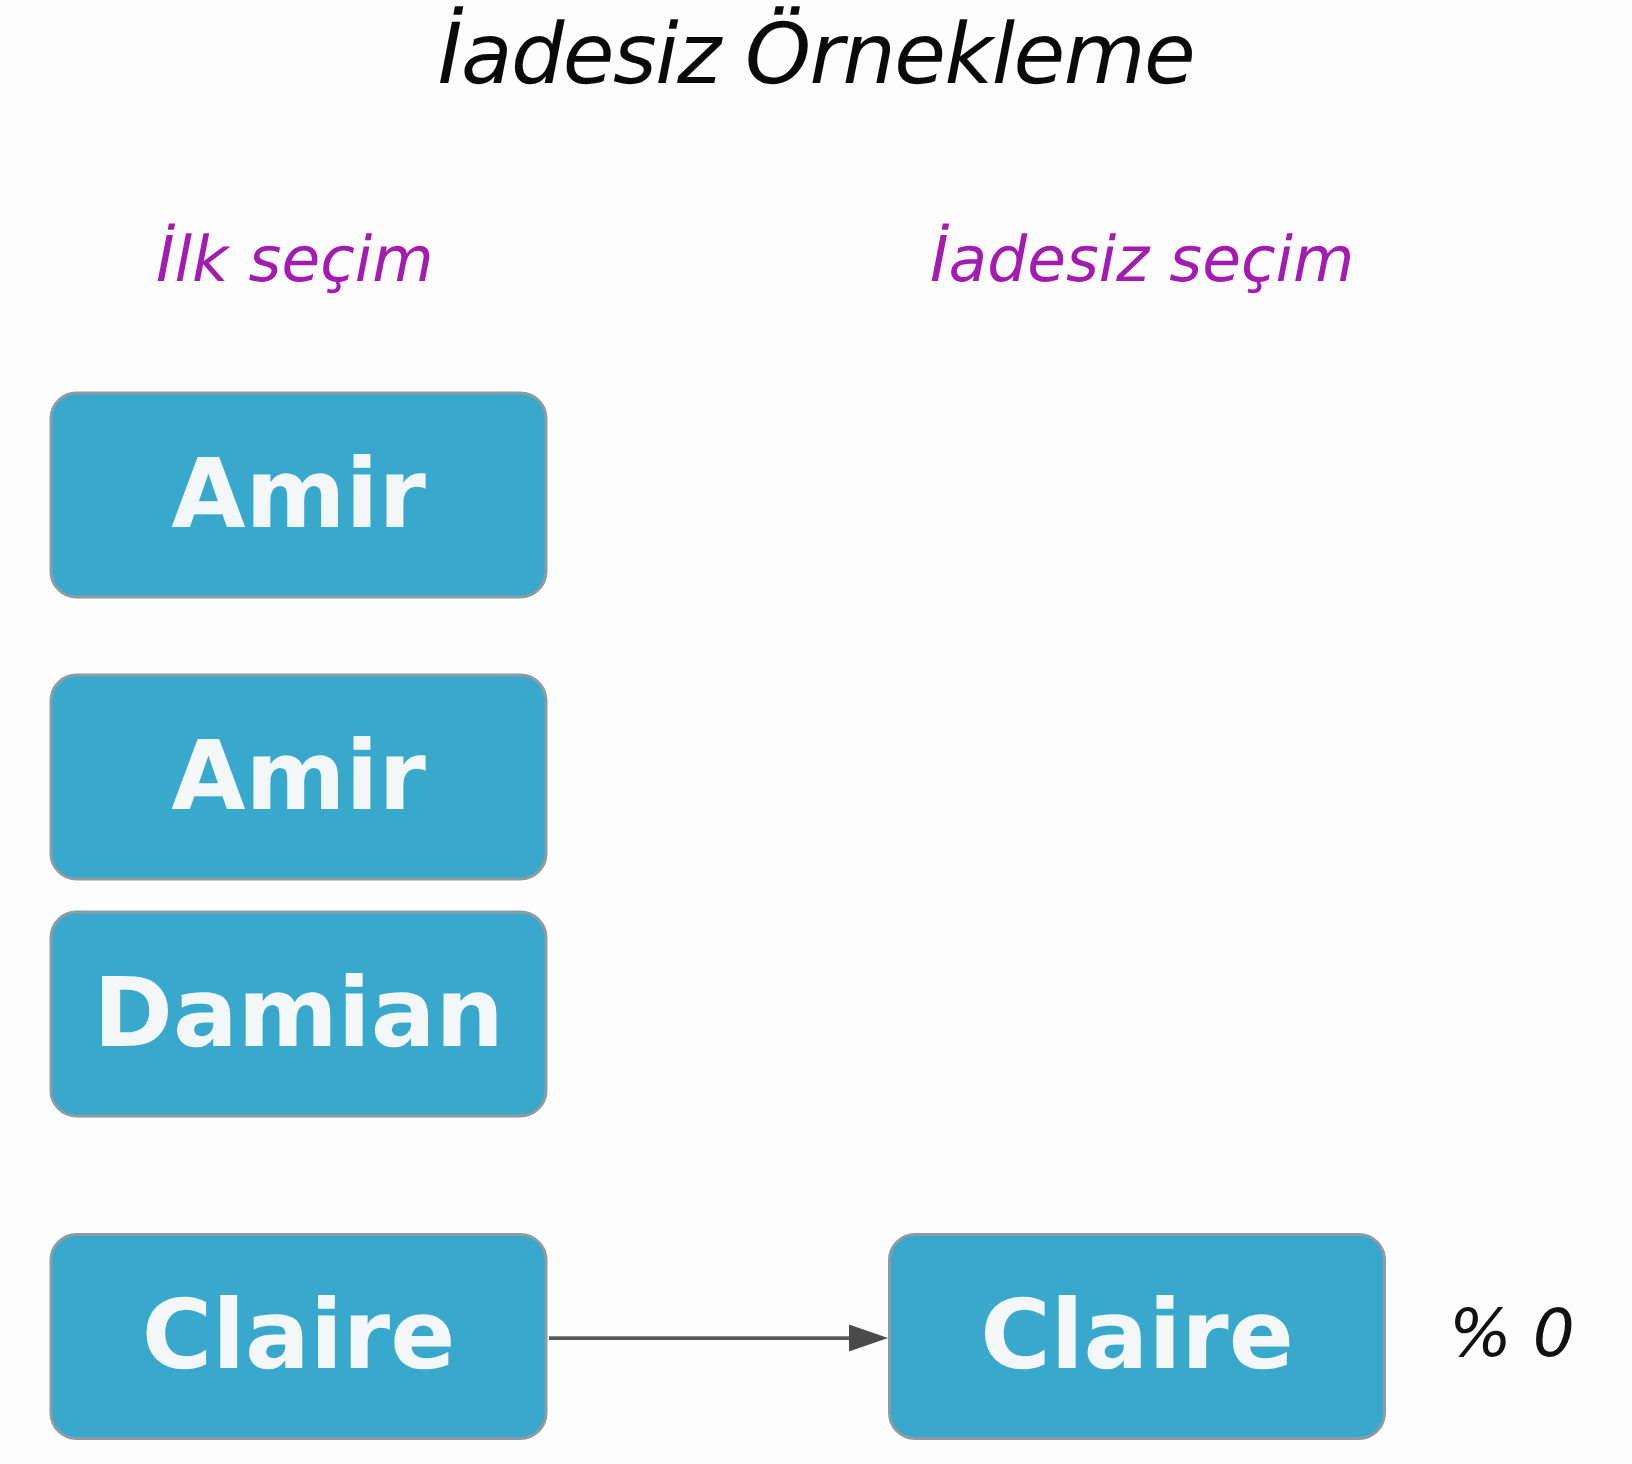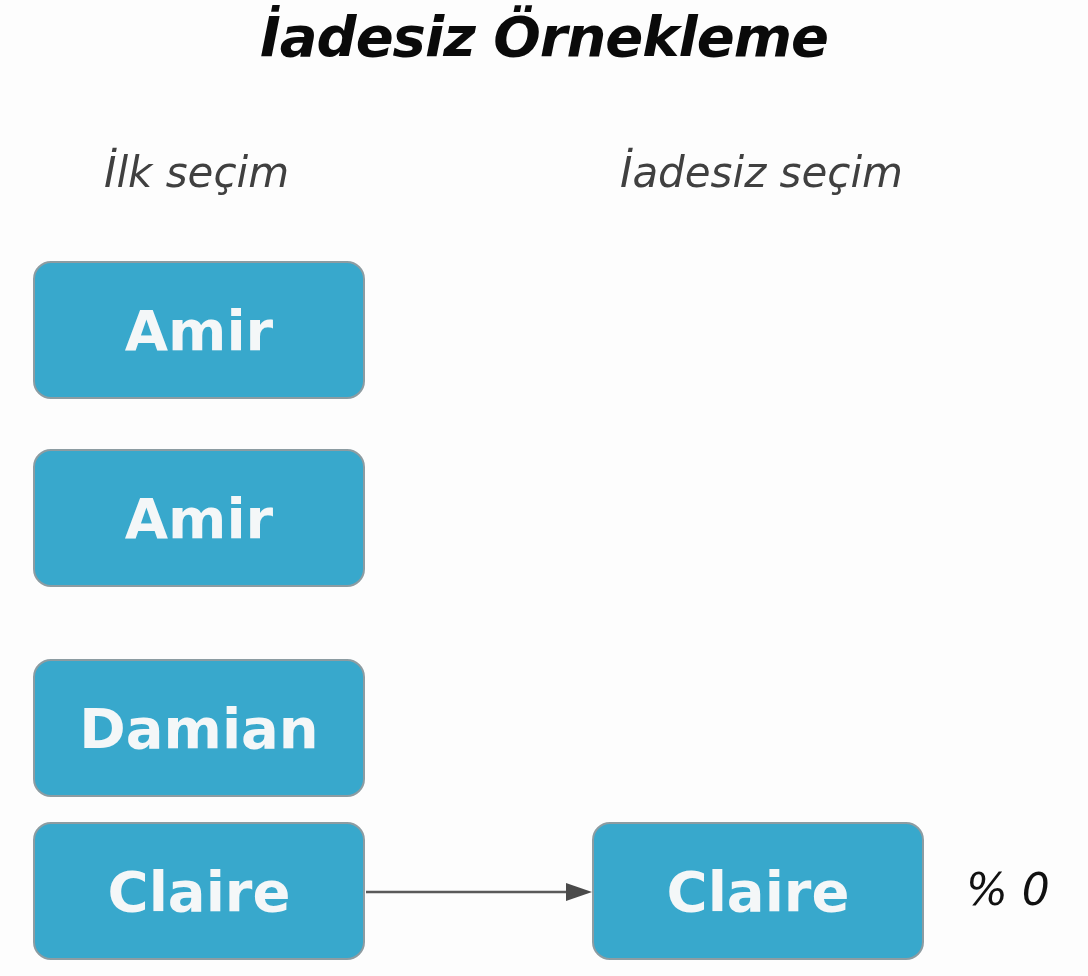--- a/index.html
+++ b/index.html
@@ -3,34 +3,34 @@
   <meta charset="utf-8">
   <style>
     html, body { margin: 0; padding: 0; }
     body {
       width: 1088px; height: 976px; position: relative; overflow: hidden;
       background: #fdfdfd;
       font-family: "DejaVu Sans", "Liberation Sans", sans-serif;
     }
     .title {
       position: absolute; left: 0; top: 4px; width: 1088px; text-align: center;
-      font-size: 56px; font-weight: bold; font-style: italic; color: #0a0a0a;
+      font-size: 56px; font-weight: normal; font-style: italic; color: #0a0a0a;
       letter-spacing: -1px;
     }
     .col-label {
-      position: absolute; top: 148px; font-size: 42px; font-style: italic; color: #404040;
+      position: absolute; top: 148px; font-size: 42px; font-style: italic; color: #a21caf;
       white-space: nowrap;
     }
     .col-label.left { left: 104px; }
     .col-label.right { left: 620px; }
     .box {
       position: absolute; width: 332px; height: 138px;
       background: #38a8cc; border: 2px solid #8c9ca2; border-radius: 18px;
       display: flex; align-items: center; justify-content: center;
-      color: #f4f7f8; font-size: 56px; font-weight: bold;
+      color: #f4f7f8; font-size: 64px; font-weight: bold;
       box-sizing: border-box;
     }
     .arrow { position: absolute; left: 366px; top: 880px; width: 228px; height: 24px; }
     .pct {
       position: absolute; left: 966px; top: 864px; font-size: 44px; font-style: italic; color: #111;
       white-space: nowrap;
     }
   </style>
 </head>
 <body>
@@ -39,21 +39,21 @@
 
 <div class="col-label left">İlk seçim</div>
 <div class="col-label right">İadesiz seçim</div>
 
 <div class="box" style="left:33px; top:261px;">
   <span>Amir</span>
 </div>
 <div class="box" style="left:33px; top:449px;">
   <span>Amir</span>
 </div>
-<div class="box" style="left:33px; top:659px;">
+<div class="box" style="left:33px; top:607px;">
   <span>Damian</span>
 </div>
 <div class="box" style="left:33px; top:822px;">
   <span>Claire</span>
 </div>
 
 <svg class="arrow" viewBox="0 0 228 24">
   <line x1="0" y1="12" x2="202" y2="12" stroke="#5a5a5a" stroke-width="2.5"></line>
   <polygon points="200,3 226,12 200,21" fill="#4a4a4a"></polygon>
 </svg>

